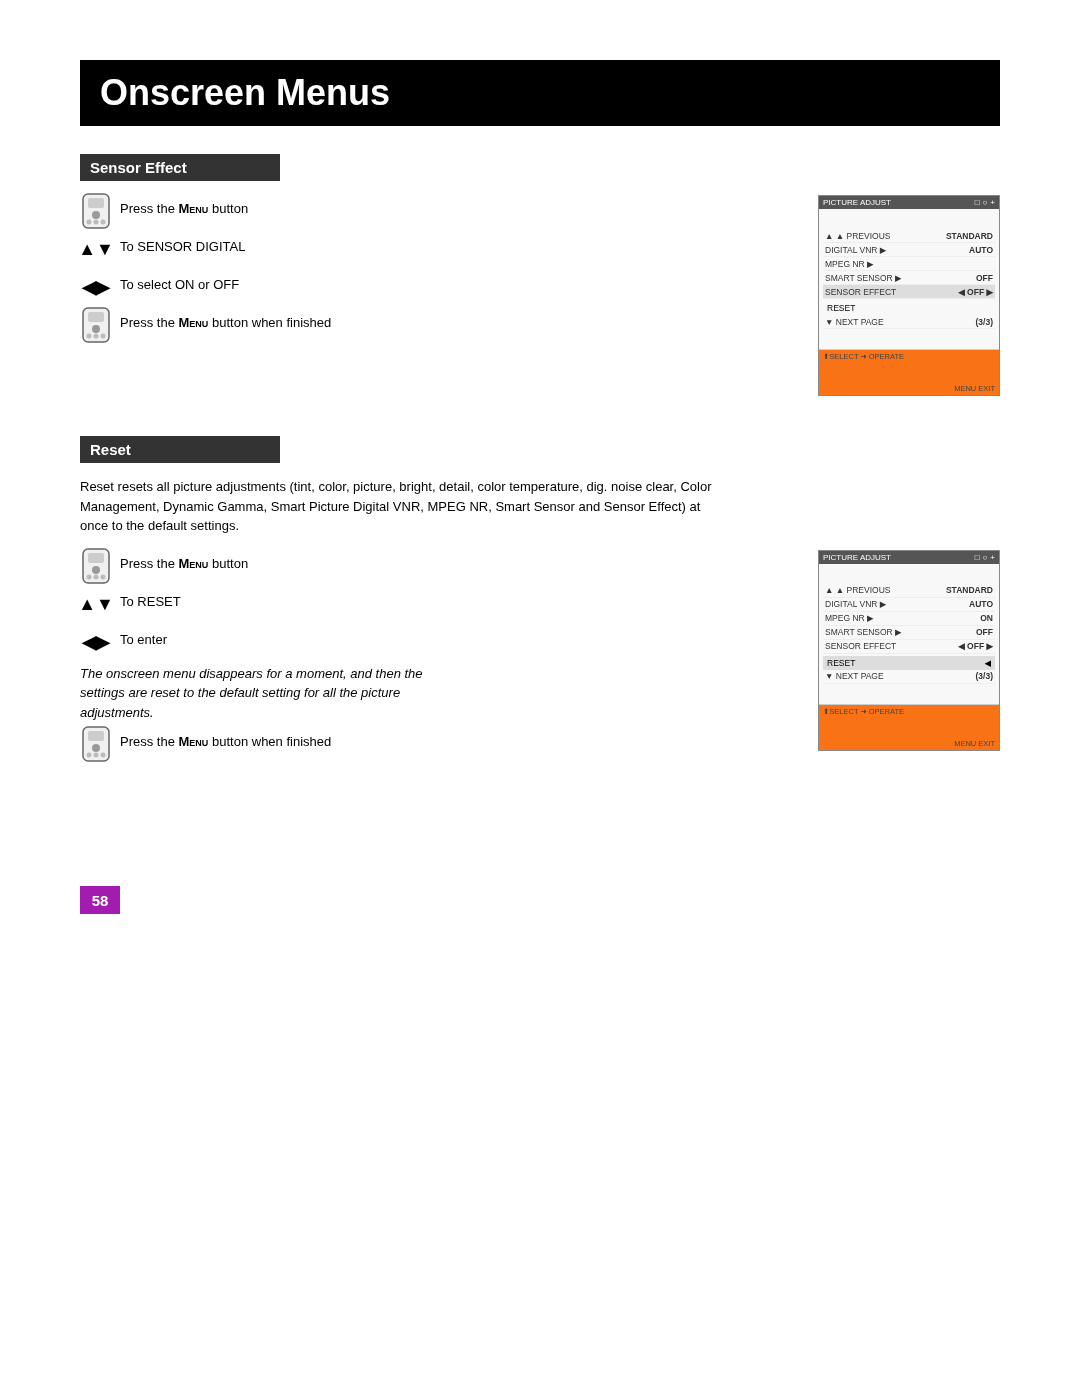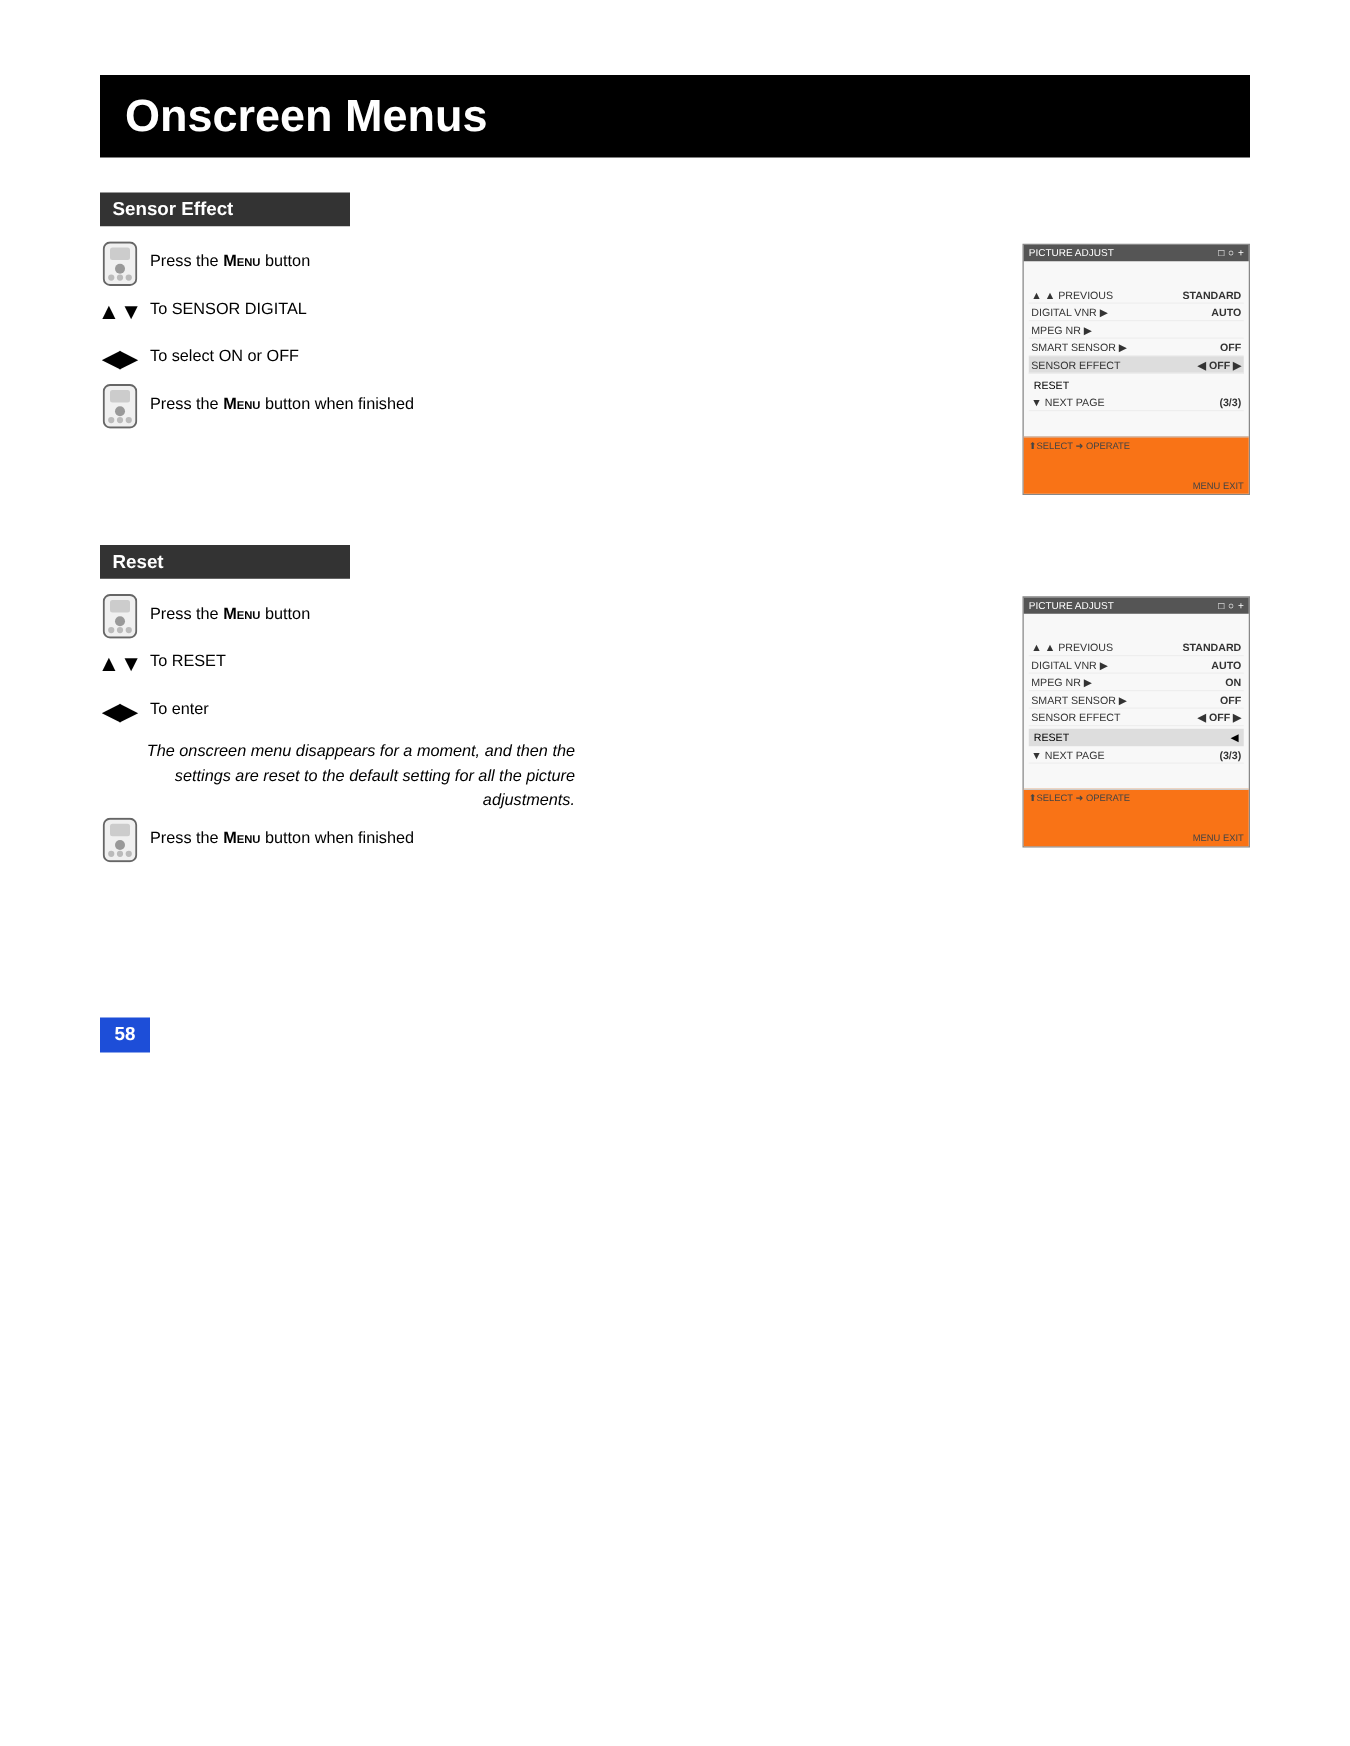--- a/index.html
+++ b/index.html
@@ -157,28 +157,27 @@
       color: #444;
       margin-top: 32px;
     }
 
     .italic-block {
       font-style: italic;
       font-size: 13px;
       line-height: 1.5;
       margin: 6px 0;
       max-width: 380px;
-      text-align: right;
     }
 
     .page-number {
       display: inline-flex;
       align-items: center;
       justify-content: center;
-      background: #1d4ed8;
+      background: #a21caf;
       color: #fff;
       width: 40px;
       height: 28px;
       font-size: 15px;
       font-weight: bold;
       margin-top: 60px;
     }
 
     .bottom-bar {
       margin-top: 60px;
@@ -283,20 +282,21 @@
         <span class="tv-footer-left">⬆SELECT ➜ OPERATE</span>
         <span class="tv-footer-right">MENU EXIT</span>
       </div>
     </div>
   </div>
 </div>
 
 <div class="section">
   <div class="section-header">Reset</div>
 
+  <div class="section-desc">Reset resets all picture adjustments (tint, color, picture, bright, detail, color temperature, dig. noise clear, Color Management, Dynamic Gamma, Smart Picture Digital VNR, MPEG NR, Smart Sensor and Sensor Effect) at once to the default settings.</div>
 
   <div class="instructions-area">
     <div class="steps">
 
       <div class="step-row">
         <div class="step-icon">
           <svg width="28" height="36" viewBox="0 0 28 36">
             <rect x="1" y="1" width="26" height="34" rx="5" ry="5" fill="#f0f0f0" stroke="#666" stroke-width="1.5"></rect>
             <rect x="6" y="5" width="16" height="10" rx="2" fill="#ccc"></rect>
             <circle cx="14" cy="22" r="4" fill="#999"></circle>

